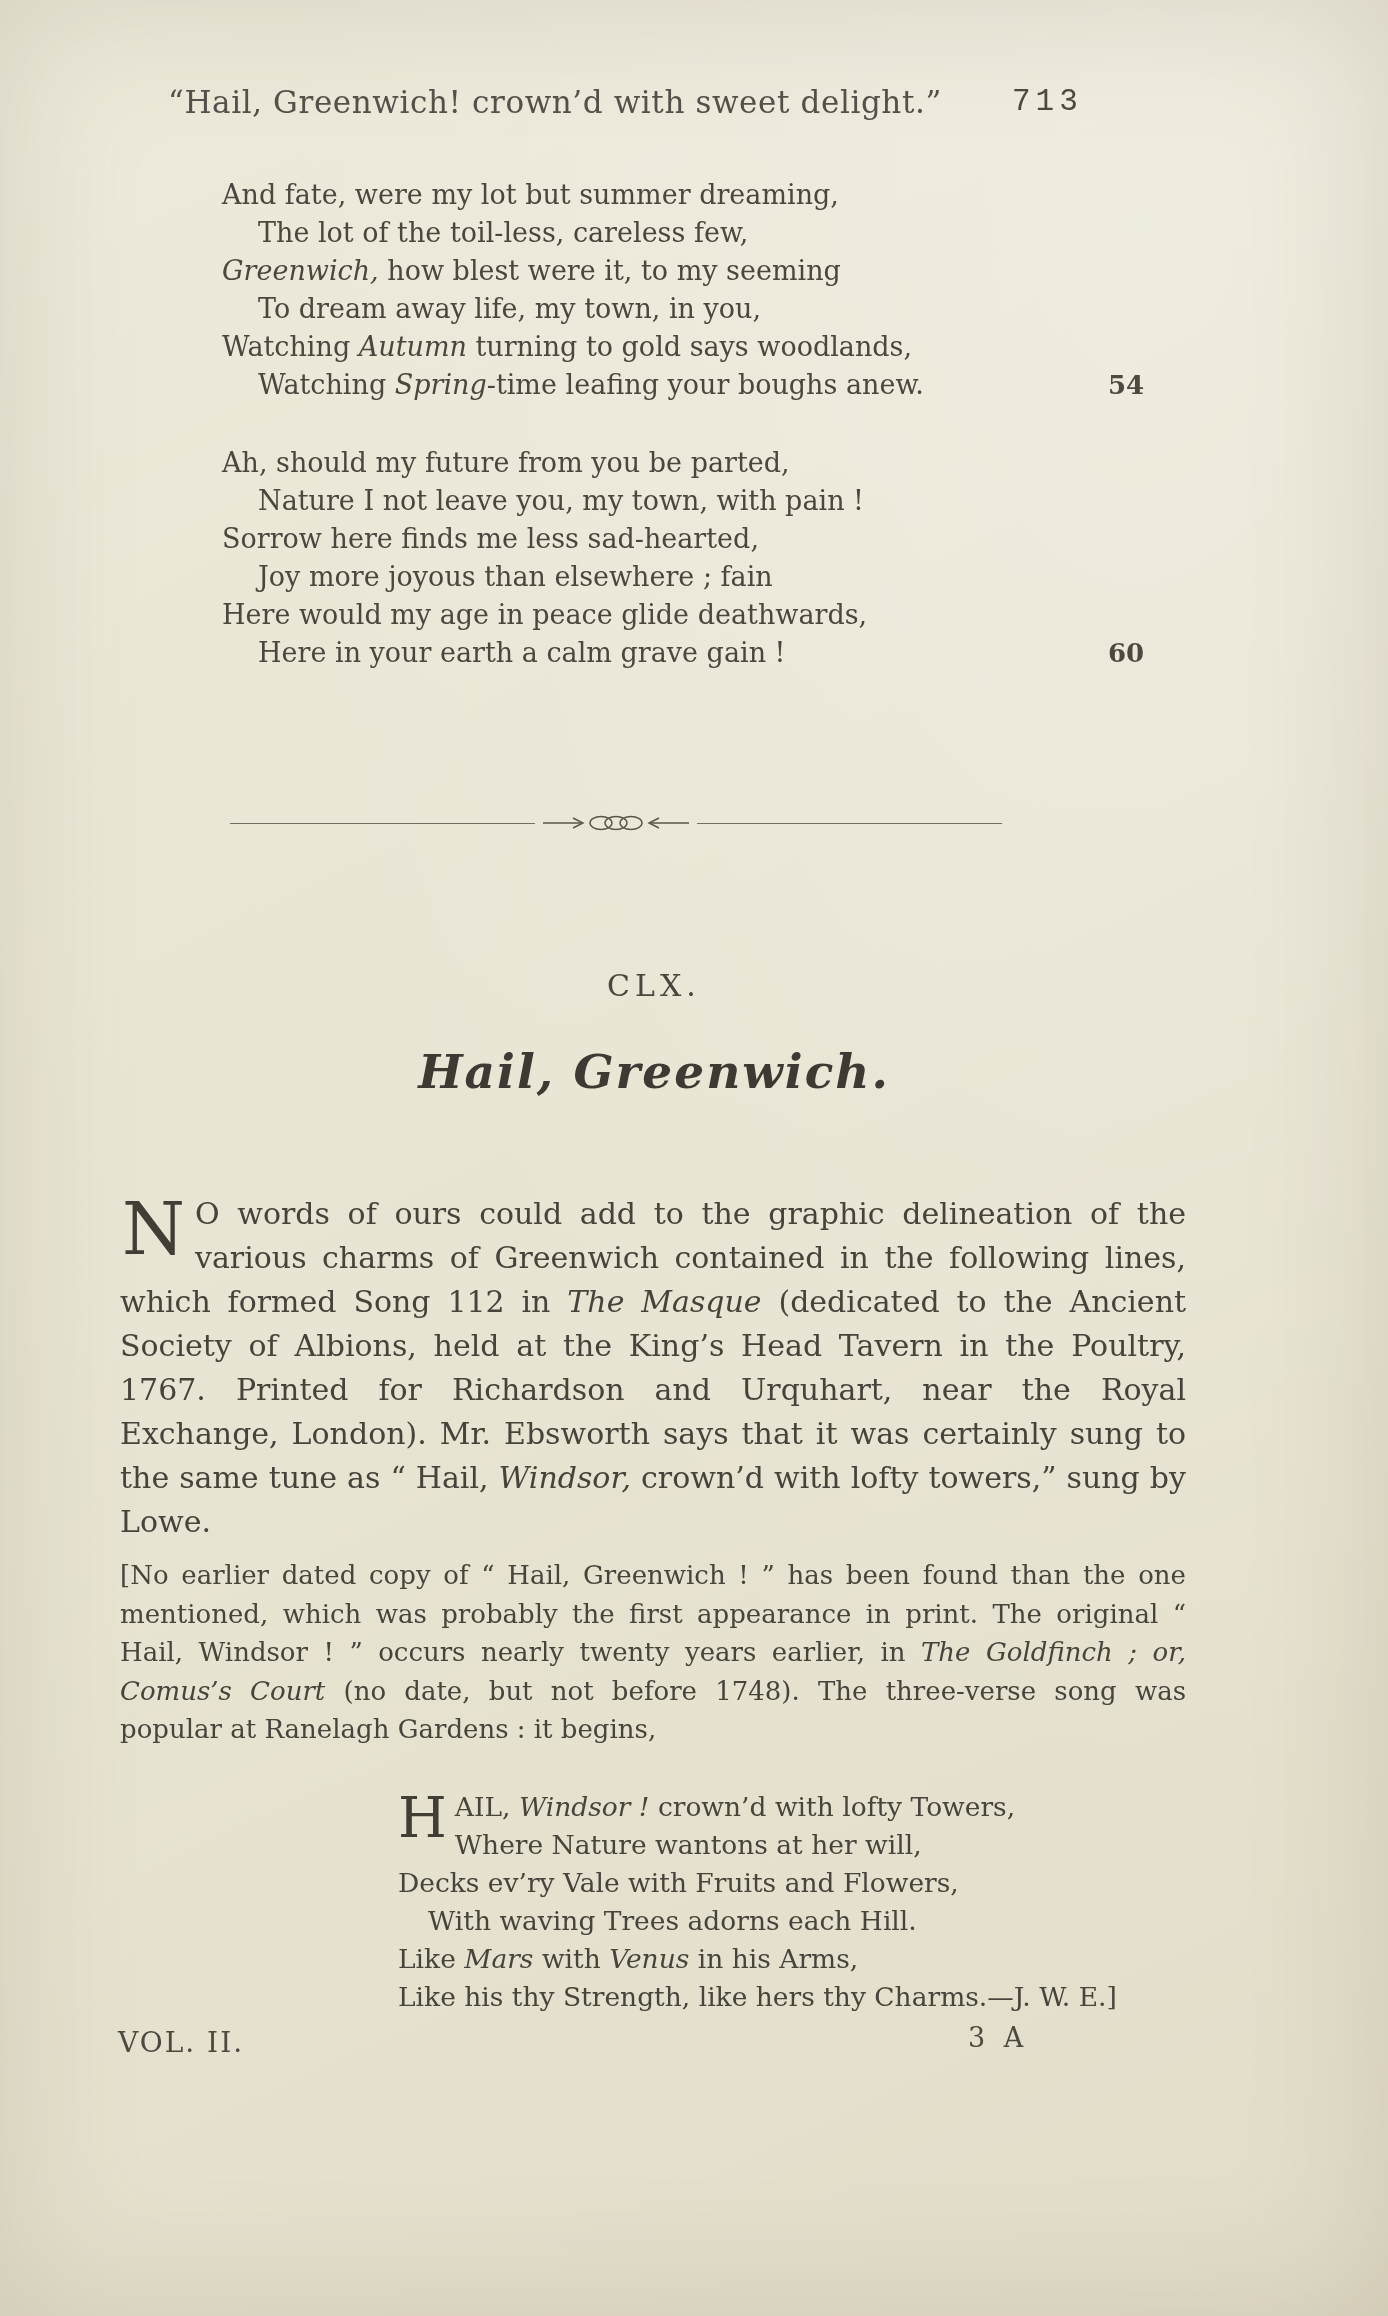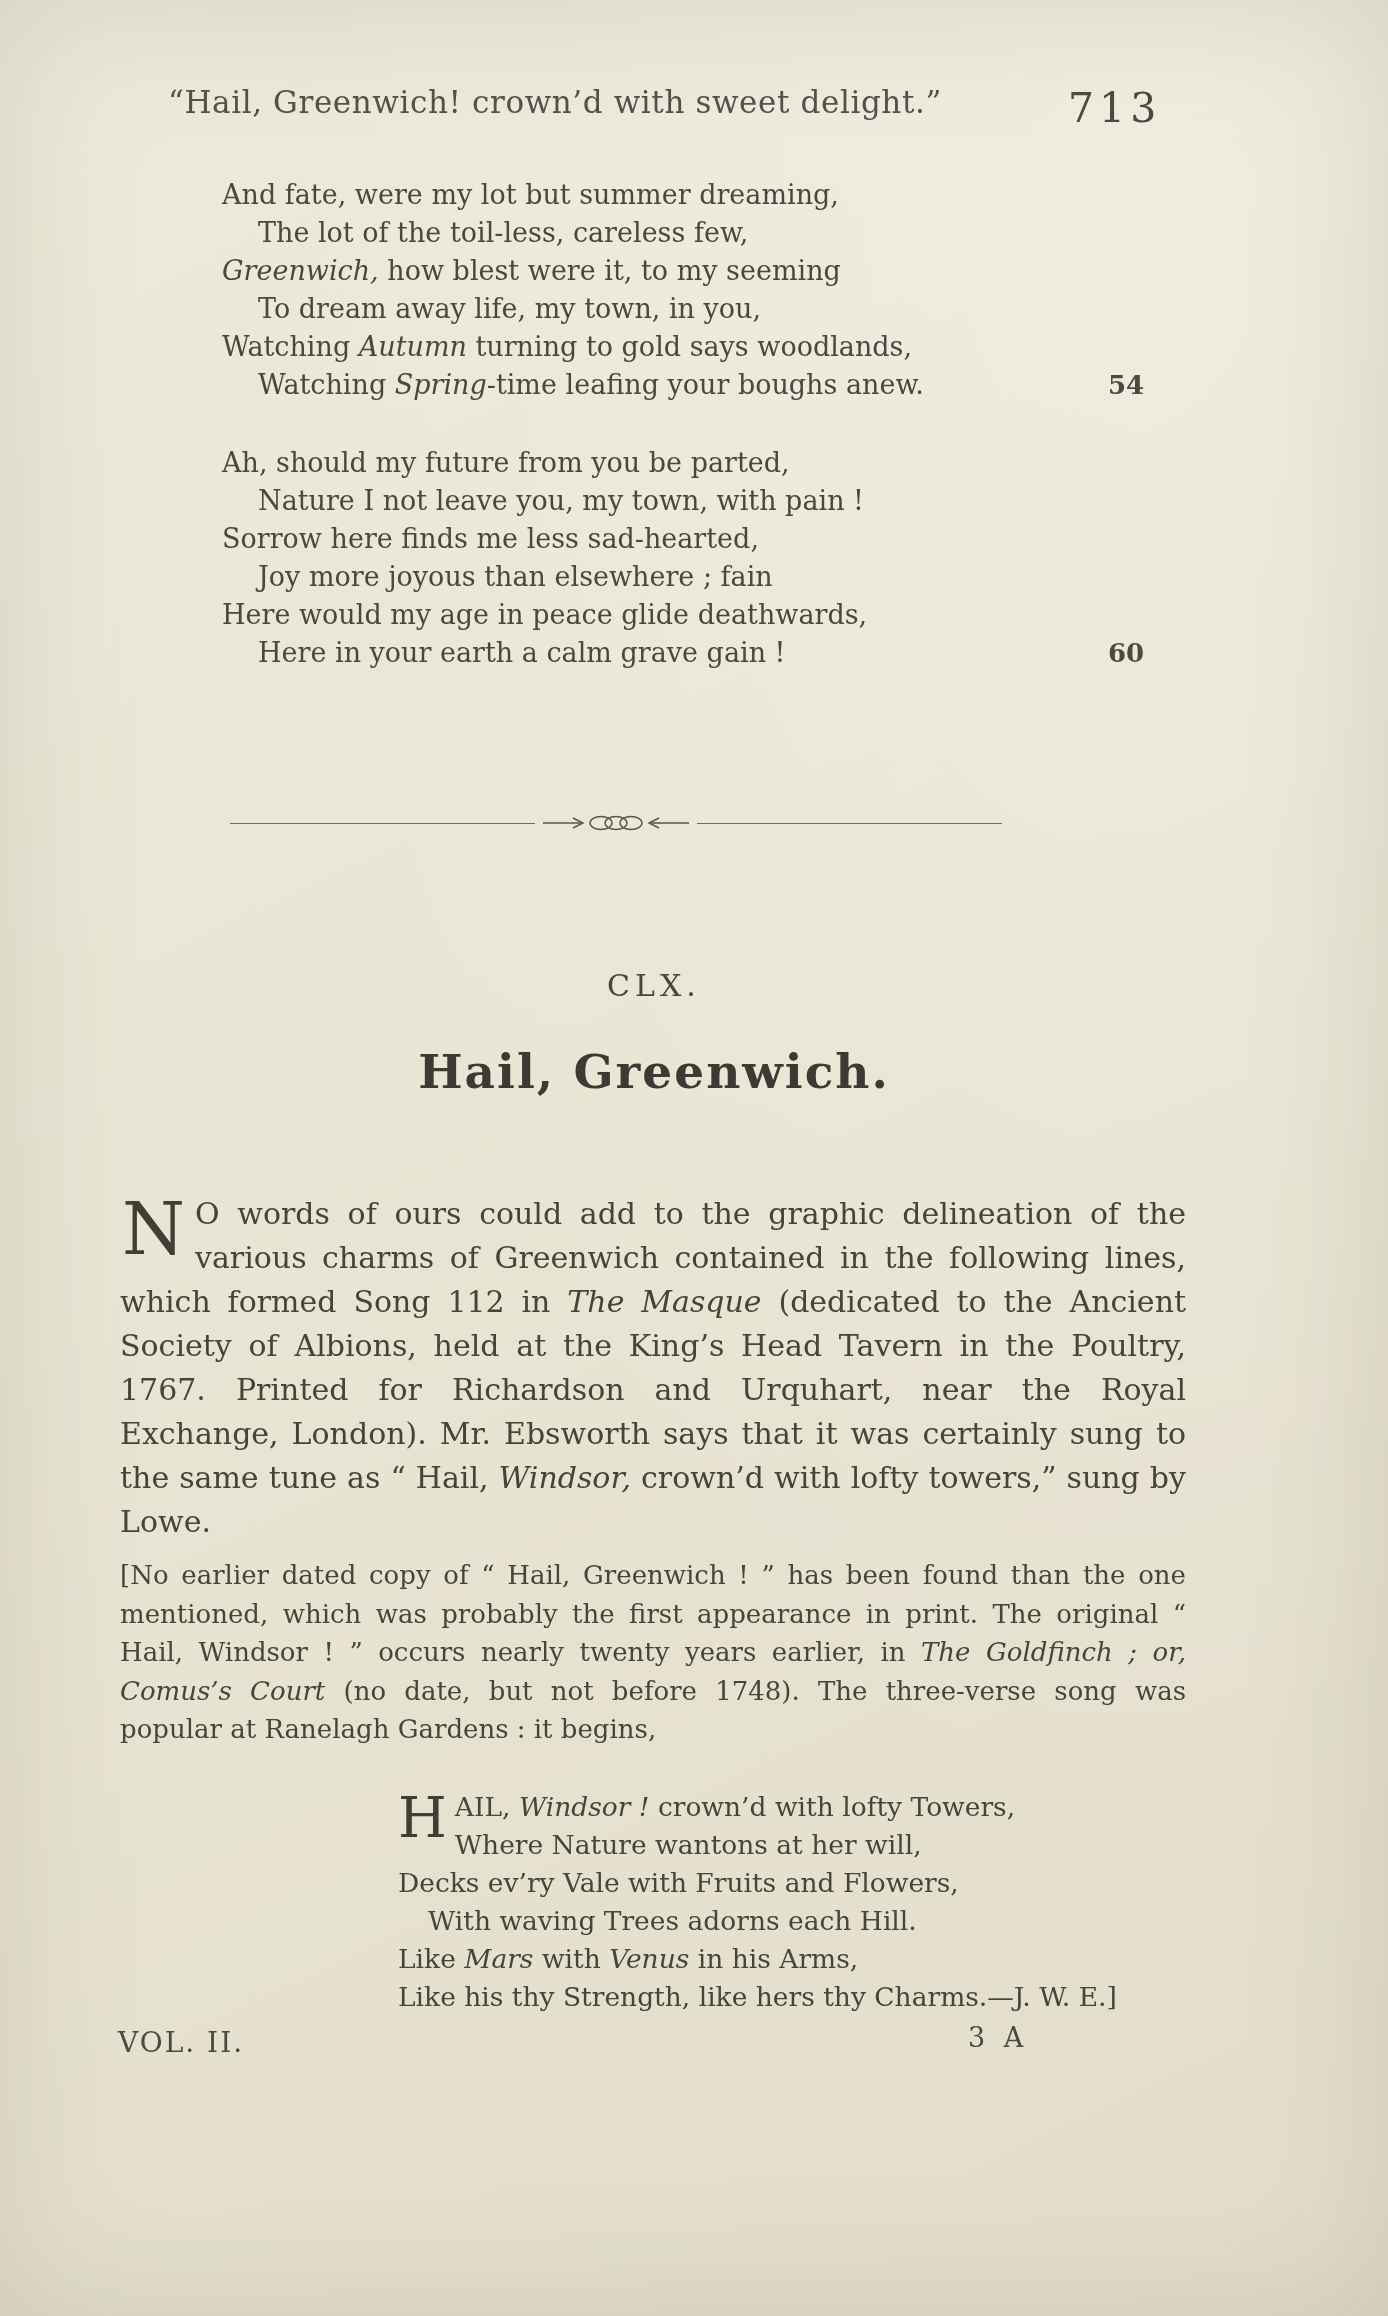--- a/index.html
+++ b/index.html
@@ -16,22 +16,22 @@
     overflow:hidden;
   }
   .it{font-style:italic;}
 
   
   .run-title{
     position:absolute;left:168px;top:84px;
     font-size:31px;letter-spacing:0.6px;color:#54514a;
   }
   .folio{
-    position:absolute;left:1068px;top:84px;
-    font-size:41px;letter-spacing:5px;color:#4c4941;
+    position:absolute;left:1012px;top:84px;
+    font-size:31px;letter-spacing:5px;color:#4c4941;font-family:Liberation Mono, monospace;
   }
 
   
   .poem{position:absolute;left:222px;top:176px;font-size:27px;line-height:38px;color:#4a473f;}
   .stanza.s2{margin-top:40px;}
   .pline.indent{padding-left:36px;}
   .mnum{position:absolute;left:1108px;font-size:26px;color:#4c4941;font-weight:bold;}
   .mnum-54{top:370px;}
   .mnum-60{top:638px;}
 
@@ -45,21 +45,21 @@
   }
   .ornament{display:inline-flex;align-items:center;padding:0 6px;}
 
   
   .sec-num{
     position:absolute;left:120px;top:968px;width:1068px;margin:0;
     text-align:center;font-size:30px;font-weight:normal;letter-spacing:5px;color:#49463e;
   }
   .sec-title{
     position:absolute;left:120px;top:1044px;width:1068px;margin:0;
-    text-align:center;font-size:47px;font-weight:700;letter-spacing:2px;color:#3d3a33;
+    text-align:center;font-size:47px;font-weight:700;letter-spacing:2px;color:#3d3a33;font-style:italic;
   }
 
   
   .prose{
     position:absolute;left:120px;top:1192px;width:1066px;margin:0;
     font-size:30px;line-height:44px;text-align:justify;color:#46433b;
   }
   .dropcap{
     float:left;font-size:72px;line-height:62px;padding:6px 10px 0 2px;color:#413e36;
   }

